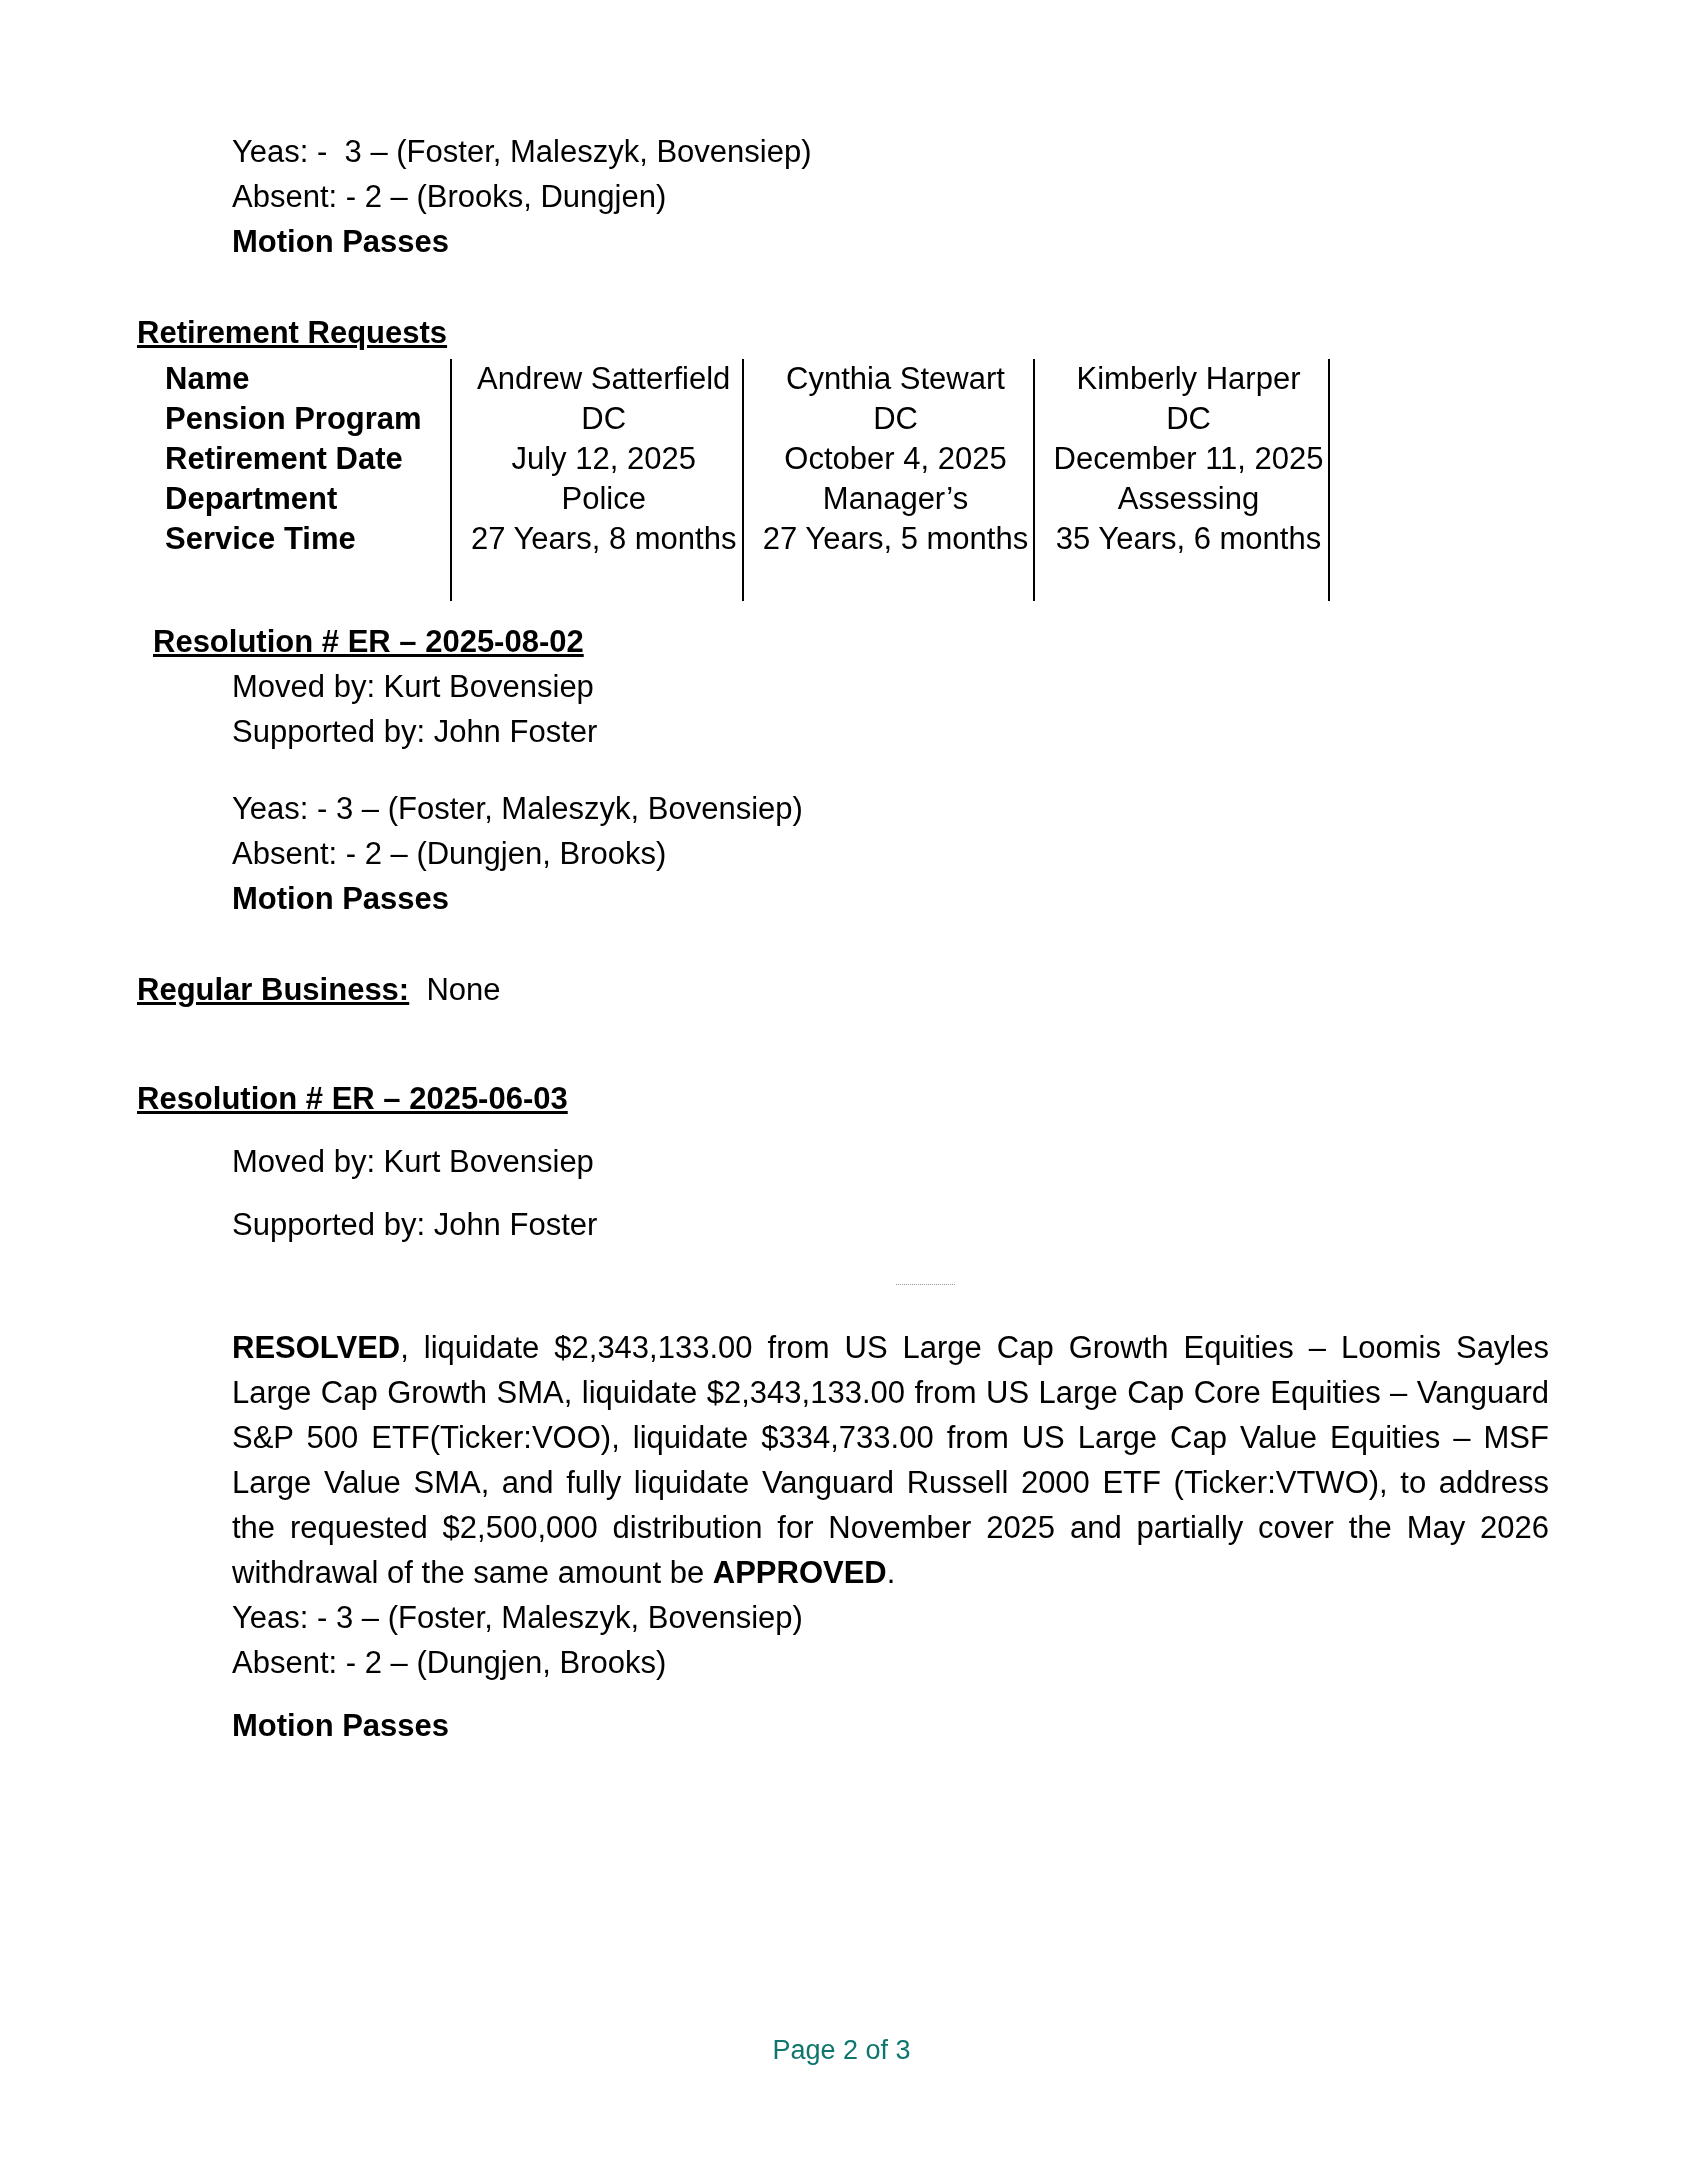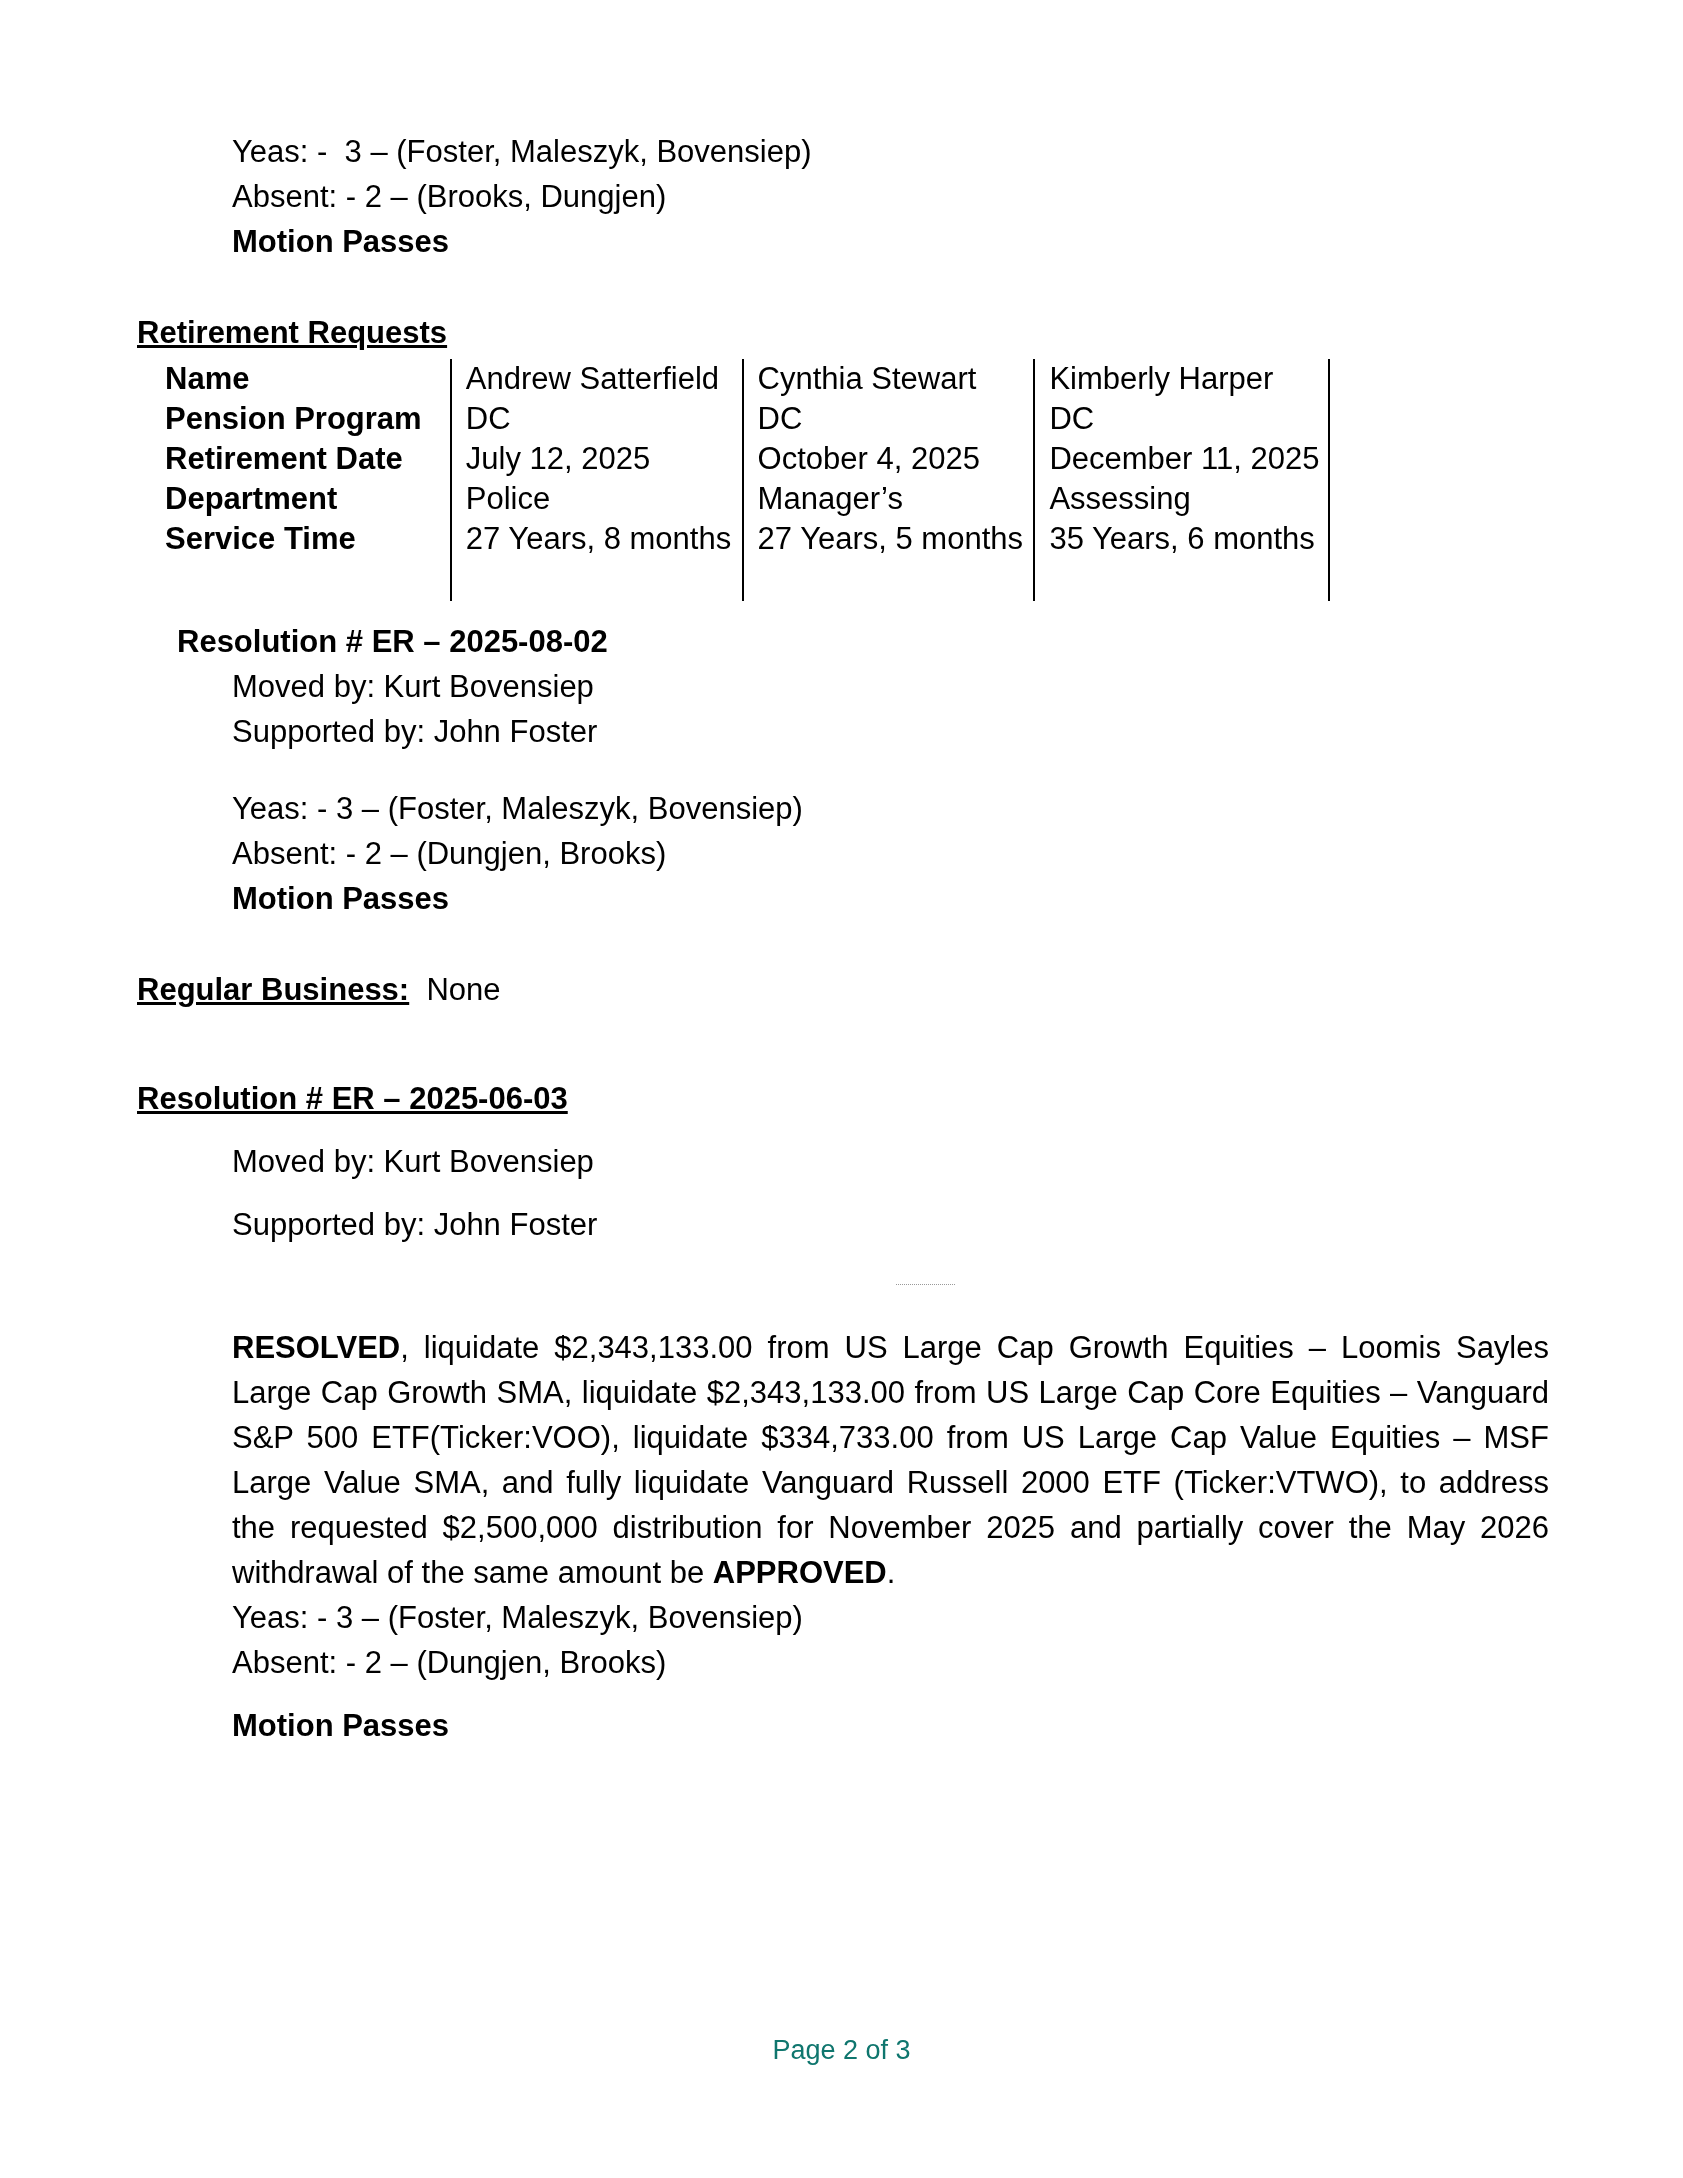--- a/index.html
+++ b/index.html
@@ -59,28 +59,30 @@
     white-space: nowrap;
   }
   .ret-table td.label {
     font-weight: bold;
     padding-left: 0;
     width: 315px;
   }
   .ret-table td.col {
     border-left: 2px solid #000;
     width: 287px;
+    text-align: center;
   }
   .ret-table tr.tail td {
     height: 42px;
   }
 
   .res-head {
-    margin-left: 40px;
+    margin-left: 16px;
     font-weight: bold;
+    text-decoration: underline;
     font-size: 31px;
     line-height: 45px;
   }
   .para {
     font-size: 31px;
     line-height: 45px;
     margin-left: 95px;
   }
   .para-justify {
     font-size: 31px;

